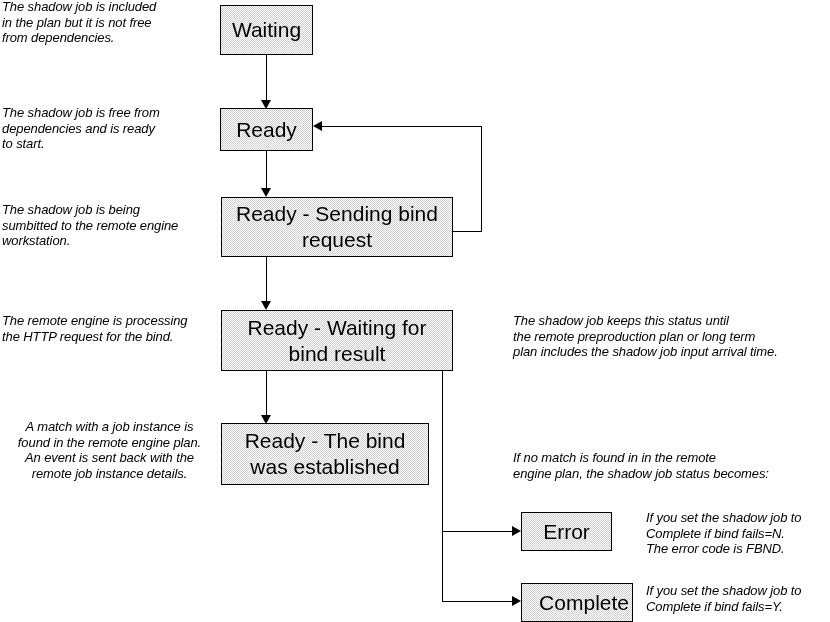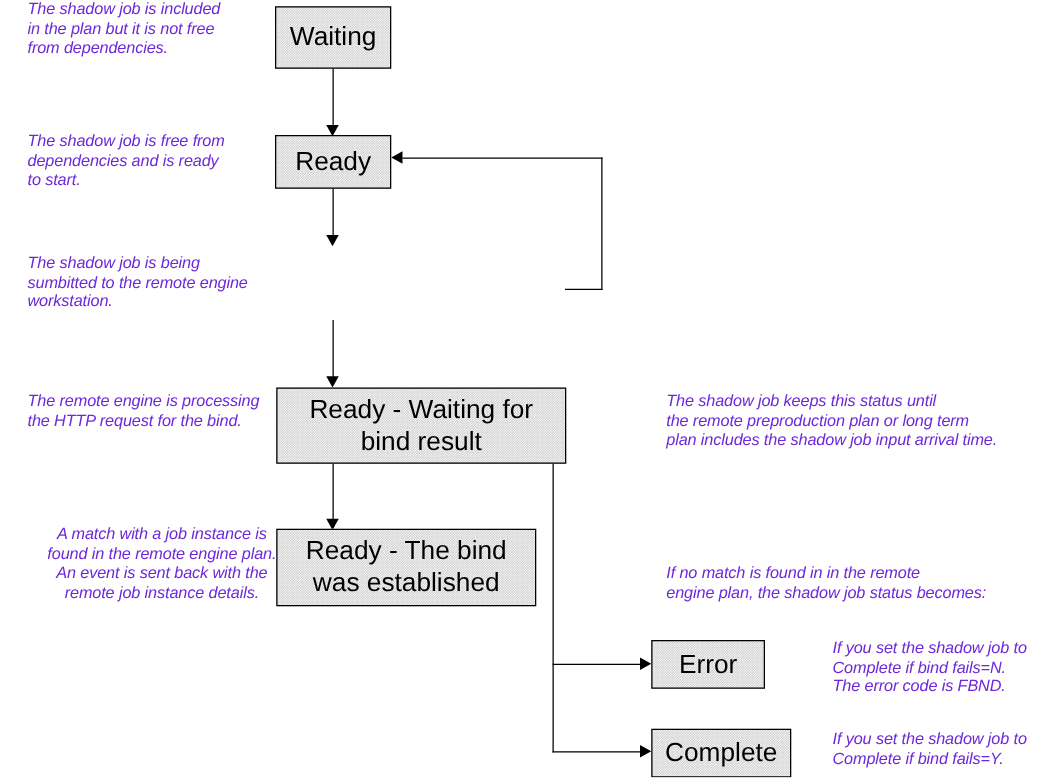--- a/index.html
+++ b/index.html
@@ -19,24 +19,23 @@
     overflow: hidden;
   }
 
   
   .note {
     position: absolute;
     font-family: "Liberation Sans", sans-serif;
     font-style: italic;
     font-size: 13px;
     line-height: 15.5px;
-    color: #6d28d9;
+    color: #000000;
     white-space: pre-line;
     letter-spacing: -0.1px;
-    margin-left: 20px;
   }
 
   
   .node {
     position: absolute;
     box-sizing: border-box;
     border: 1px solid #000000;
     color: #000000;
     font-family: "Liberation Sans", sans-serif;
     font-size: 21px;
@@ -164,30 +163,33 @@
   <div class="arrow-right" style="left:512px; top:596px;"></div>
 
   <div class="node" style="left:220px; top:5px; width:93px; height:50px;">
     <span class="label">Waiting</span>
   </div>
 
   <div class="node" style="left:220px; top:108px; width:93px; height:43px;">
     <span class="label">Ready</span>
   </div>
 
+  <div class="node wide" style="left:221px; top:197px; width:232px; height:60px;">
+    <span class="label">Ready - Sending bind request</span>
+  </div>
 
   <div class="node wide" style="left:221px; top:423px; width:208px; height:62px;">
     <span class="label">Ready - The bind was established</span>
   </div>
 
   <div class="node wide" style="left:221px; top:310px; width:232px; height:61px;">
     <span class="label">Ready - Waiting for bind result</span>
   </div>
 
   <div class="node" style="left:521px; top:512px; width:91px; height:39px;align-items:center;">
     <span class="label">Error</span>
   </div>
 
-  <div class="node" style="left:521px; top:583px; width:112px; height:39px;">
+  <div class="node" style="left:521px; top:583px; width:112px; height:39px;text-align:right;">
     <span class="label">Complete</span>
   </div>
 
 </div>
 
 </body></html>

